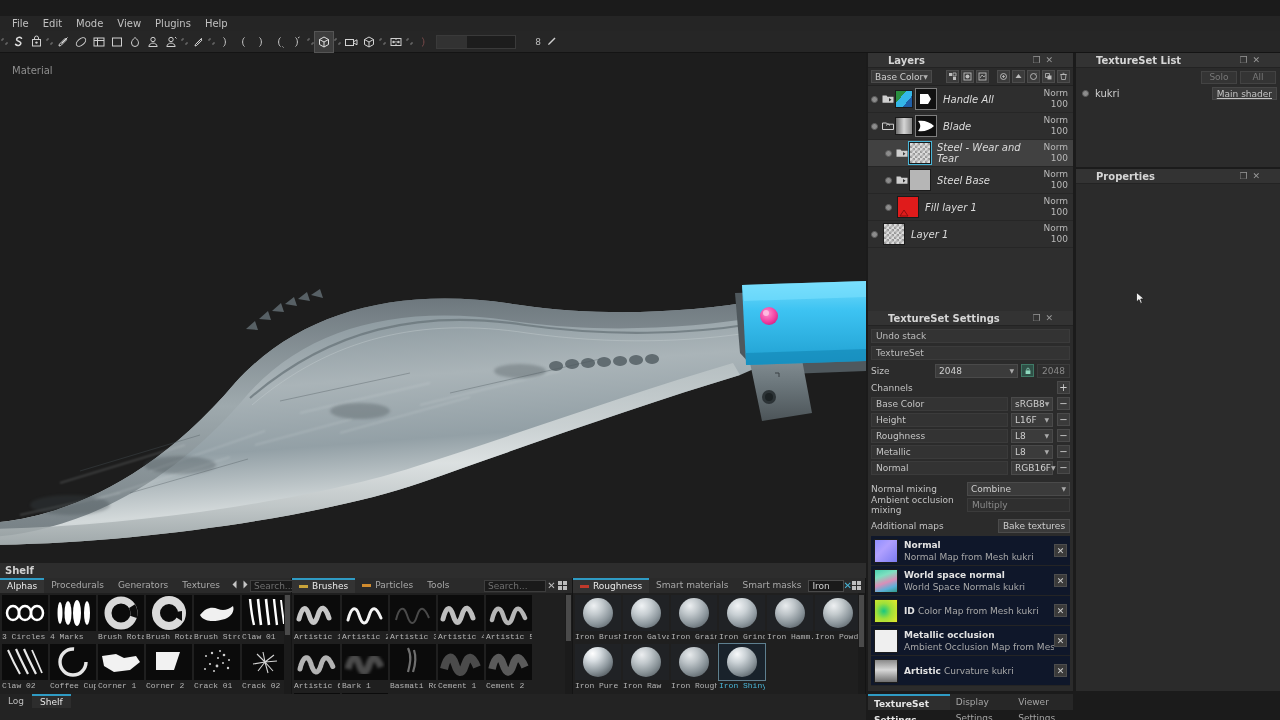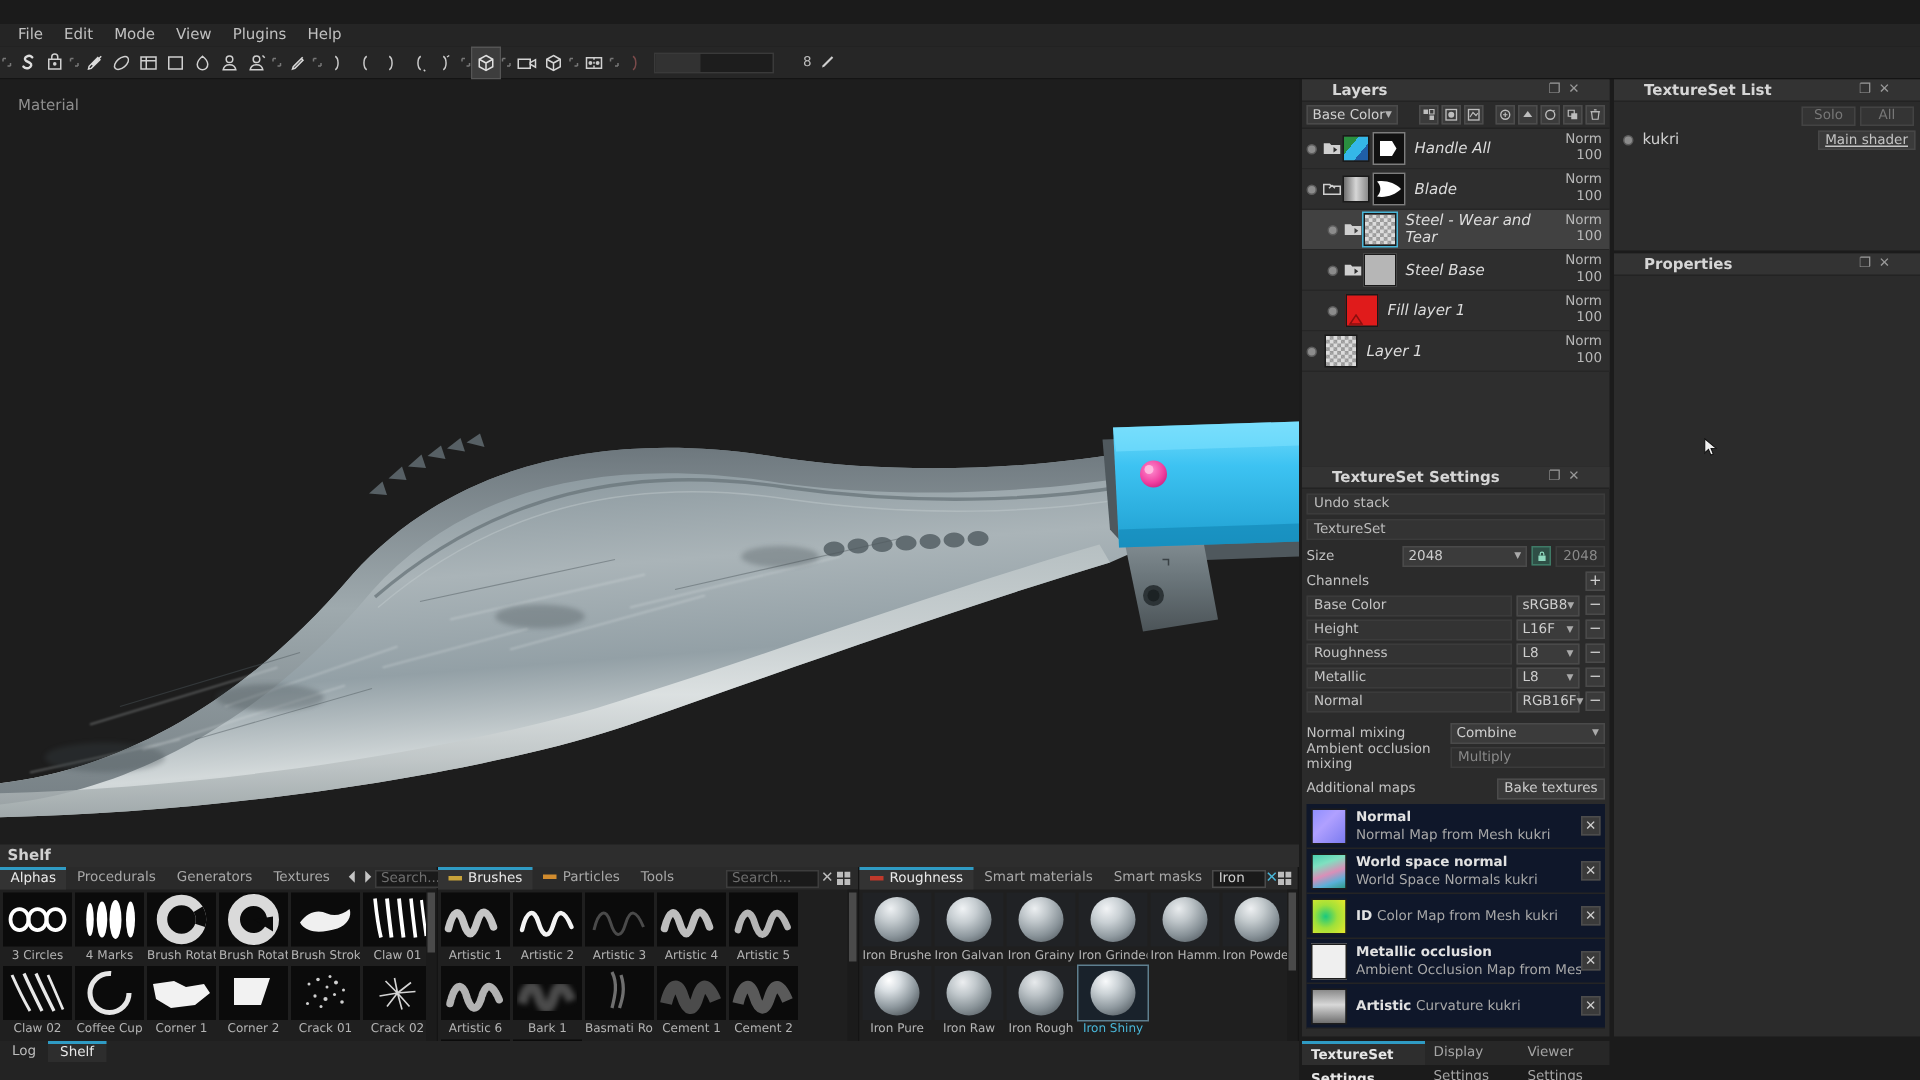--- a/index.html
+++ b/index.html
@@ -233,21 +233,21 @@
     margin-left: auto; height: 12px; width: 62px; background: #1a1a1a; border: 1px solid #3d3d3d;
     display: flex; align-items: center; padding: 0 3px; font-size: 9px; color: #6f6f6f;
   }
   .sc-search.filled { color: #d2d2d2; border-color: #4a4a4a; }
   .sc-x { width: 11px; text-align: center; font-size: 10px; color: #bdbdbd; }
   .sc-x.cy { color: #49b6d8; }
   .sc-grid { width: 11px; height: 11px; display: flex; align-items: center; justify-content: center; margin-right: 2px; }
   .items { display: flex; flex-wrap: wrap; padding: 2px 0 0 2px; overflow: hidden; height: 101px; align-content: flex-start; }
   .item { width: 46px; margin: 0 2px 2px 0; }
   .item .sw { width: 46px; height: 36px; background: #0b0b0b; position: relative; overflow: hidden; }
-  .item .cap { font-size: 8px; color: #b4b4b4; text-align: center; height: 11px; line-height: 11px; overflow: hidden; white-space: nowrap; }
+  .item .cap { font-size: 8px; color: #b4b4b4; text-align: left; height: 11px; line-height: 11px; overflow: hidden; white-space: nowrap; font-family: Liberation Mono, monospace; }
   .item.sel .sw { outline: 1px solid #5e7f8f; background: #19222b; }
   .item.sel .cap { color: #49b6d8; }
   .scrollbar-v { position: absolute; right: 0; top: 15px; width: 7px; bottom: 0; background: #1b1b1b; }
   .scrollbar-v i { position: absolute; left: 1px; width: 5px; background: #4a4a4a; display: block; }
 
   
   .statusbar {
     position: absolute; left: 0; top: 694px; width: 866px; height: 26px; background: #232323;
     display: flex; align-items: flex-start;
   }

